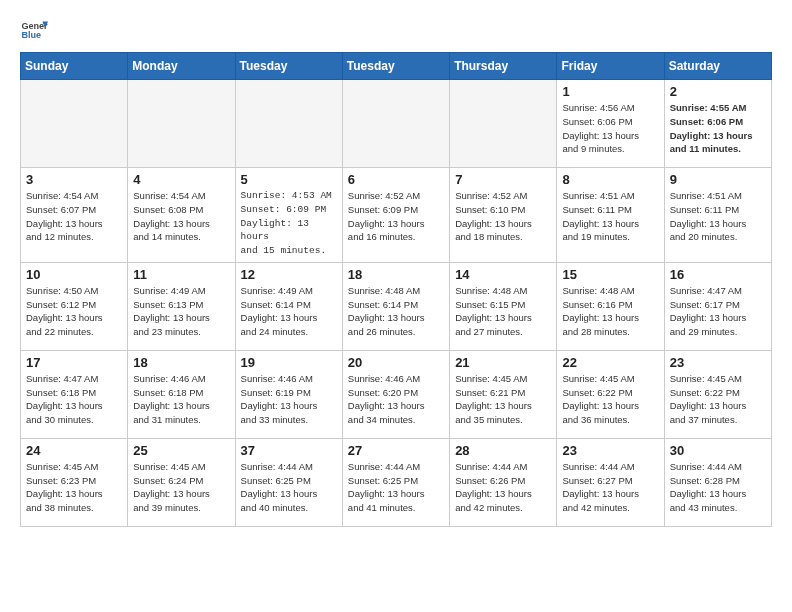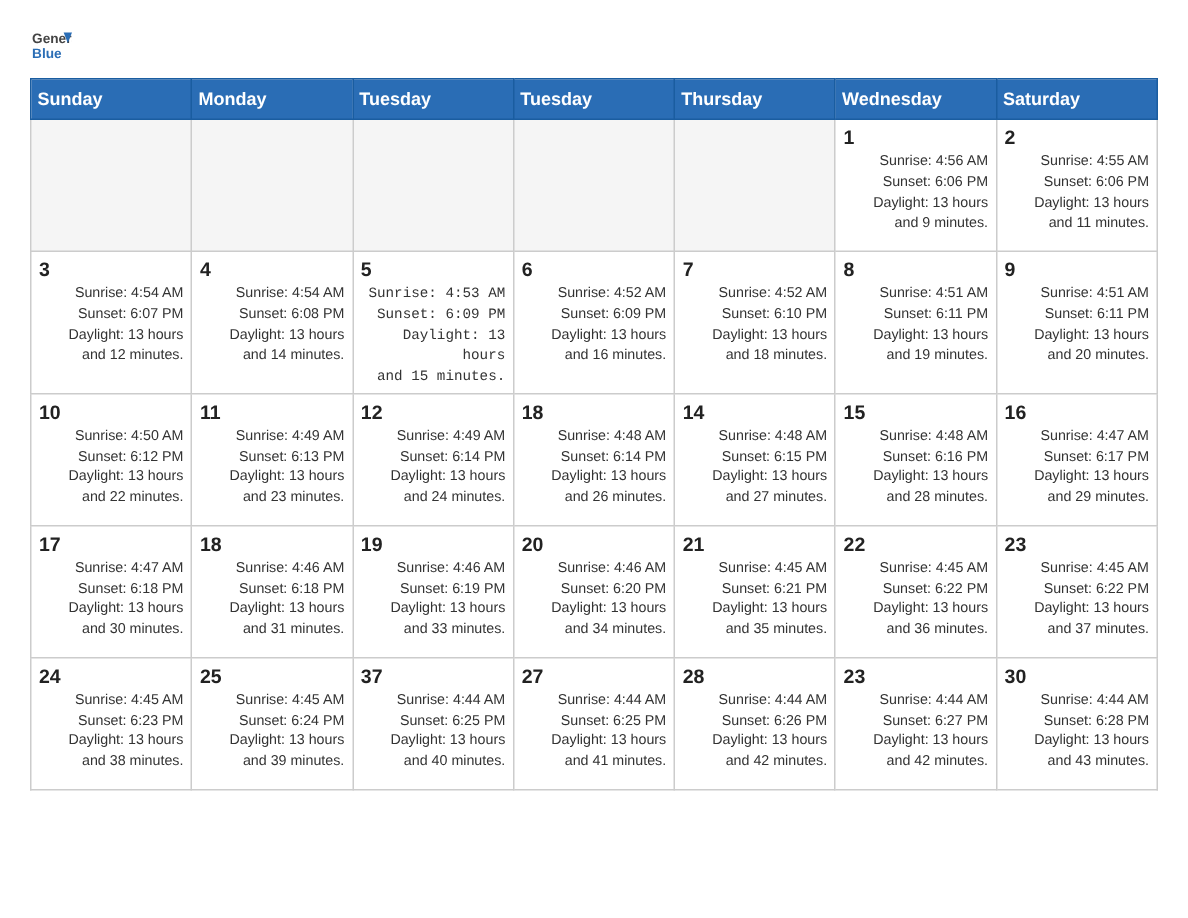--- a/index.html
+++ b/index.html
@@ -68,21 +68,20 @@
       font-size: 13px;
       font-weight: bold;
       color: #222;
       display: block;
       margin-bottom: 2px;
     }
     .day-info {
       font-size: 9.5px;
       line-height: 1.45;
       color: #333;
-      text-align: right;
     }
   </style>
 </head>
 <body>
 
 <div class="header-area">
   <div class="logo">
     <svg class="logo-icon" viewBox="0 0 40 40" xmlns="http://www.w3.org/2000/svg">
       <text x="2" y="18" font-size="13" font-weight="bold" fill="#444">General</text>
       <text x="2" y="32" font-size="13" font-weight="bold" fill="#2a6db5">Blue</text>
@@ -96,41 +95,41 @@
 </div>
 
 <table>
   <thead>
     <tr id="header-row">
         <th>Sunday</th>
         <th>Monday</th>
         <th>Tuesday</th>
         <th>Tuesday</th>
         <th>Thursday</th>
-        <th>Wednesday</th>
+        <th>Friday</th>
         <th>Saturday</th>
       </tr>
   </thead>
   <tbody id="calendar-body">
       <tr>
         <td class="empty"></td>
         <td class="empty"></td>
         <td class="empty"></td>
         <td class="empty"></td>
         <td class="empty"></td>
         <td>
           <span class="day-num">1</span>
           <div class="day-info" style="white-space: pre-line;">Sunrise: 4:56 AM
 Sunset: 6:06 PM
 Daylight: 13 hours
 and 9 minutes.</div>
         </td>
         <td>
           <span class="day-num">2</span>
-          <div class="day-info" style="white-space: pre-line;">Sunrise: 4:55 AM
+          <div class="day-info" style="white-space: pre-line; font-weight: bold;">Sunrise: 4:55 AM
 Sunset: 6:06 PM
 Daylight: 13 hours
 and 11 minutes.</div>
         </td>
       </tr>
       <tr>
         <td>
           <span class="day-num">3</span>
           <div class="day-info" style="white-space: pre-line;">Sunrise: 4:54 AM
 Sunset: 6:07 PM

